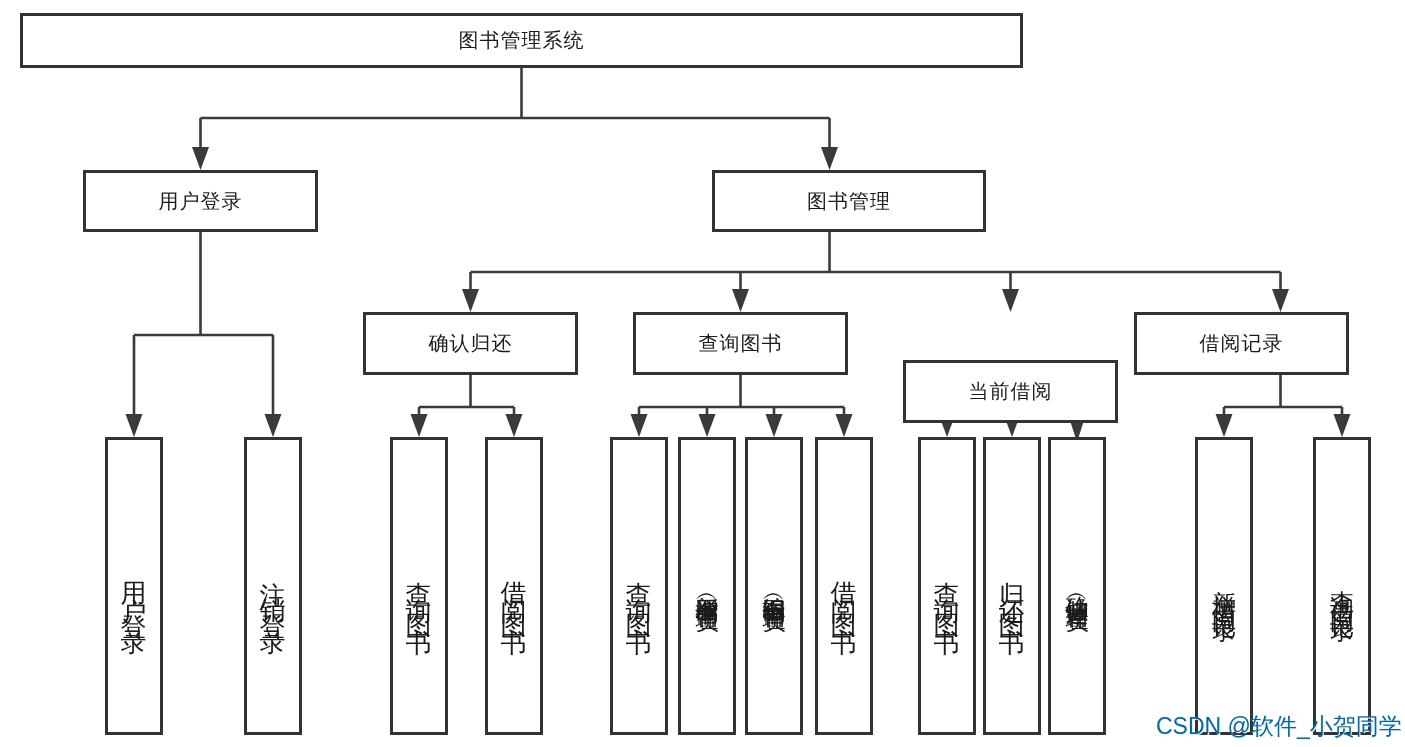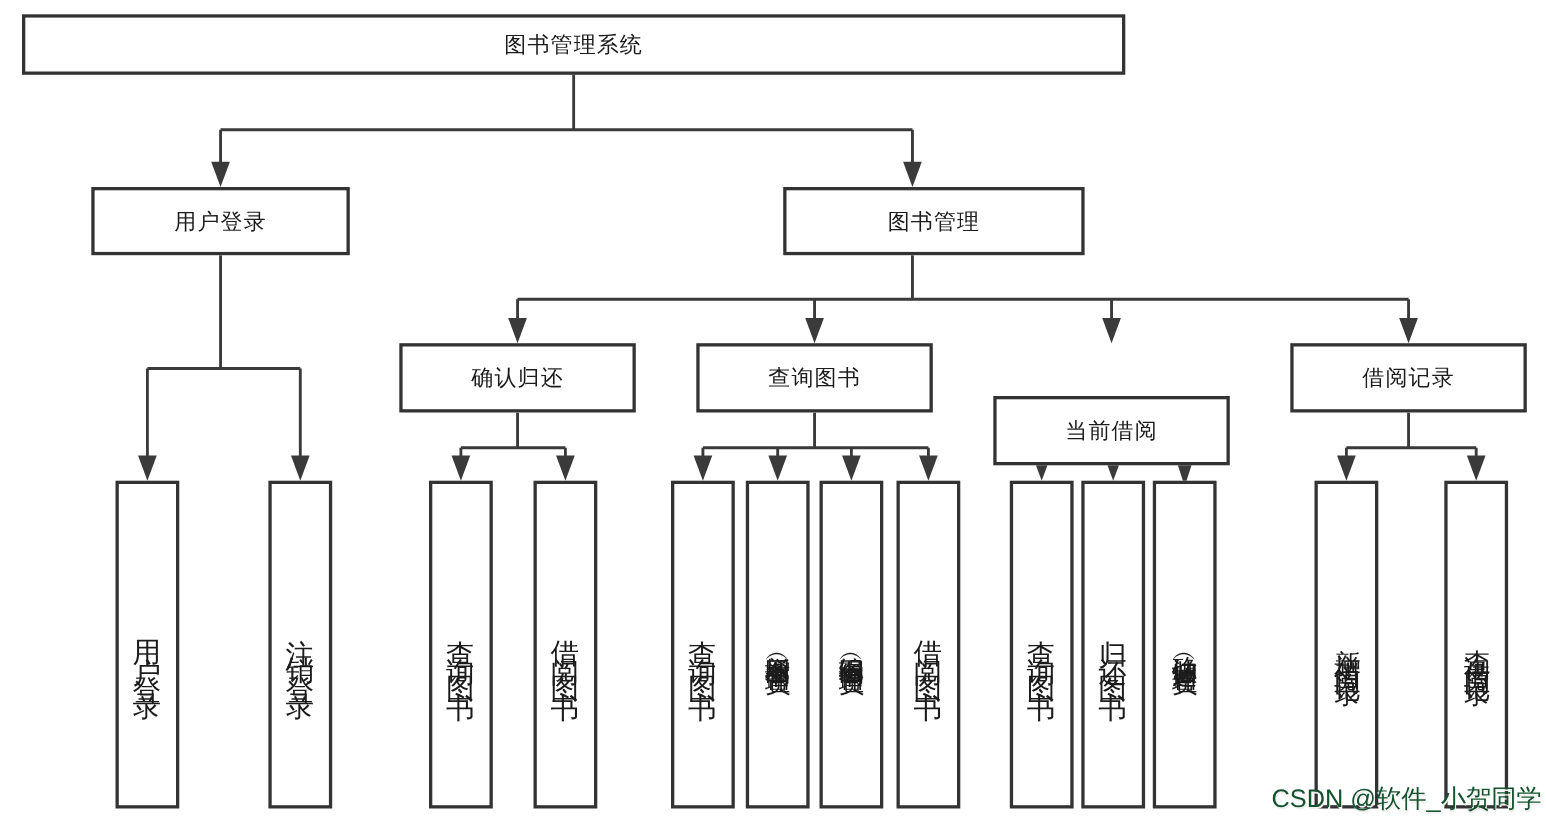--- a/index.html
+++ b/index.html
@@ -34,21 +34,21 @@
 
   .node-h { font-size: 20px; letter-spacing: 1px; }
 
   .node-root  { left: 20px;   top: 13px;  width: 1003px; height: 55px; }
   .node-l2a   { left: 83px;   top: 170px; width: 235px;  height: 62px; }
   .node-l2b   { left: 712px;  top: 170px; width: 274px;  height: 62px; }
   .node-l3    { top: 312px; width: 215px; height: 63px; }
   .node-l3-1  { left: 363px; }
   .node-l3-2  { left: 633px; }
   .node-l3-3  { left: 903px; margin-top: 48px; }
-  .node-l3-4  { left: 1173px; }
+  .node-l3-4  { left: 1134px; }
 
   .leaf {
     position: absolute;
     top: 437px;
     width: 58px;
     height: 298px;
     background: #ffffff;
     border: 3px solid #333333;
     display: flex;
     align-items: center;
@@ -77,21 +77,21 @@
   .leaf-10 { left: 983px; }
   .leaf-11 { left: 1048px; }
   .leaf-12 { left: 1195px; }
   .leaf-13 { left: 1313px; }
 
   .watermark {
     position: absolute;
     left: 1156px;
     top: 711px;
     font-size: 23px;
-    color: #14532d;
+    color: #0369a1;
     text-shadow: 1px 1px 0 #efefef;
     white-space: nowrap;
     z-index: 3;
   }
 </style>
 </head>
 <body>
 
 <div class="canvas">
 

